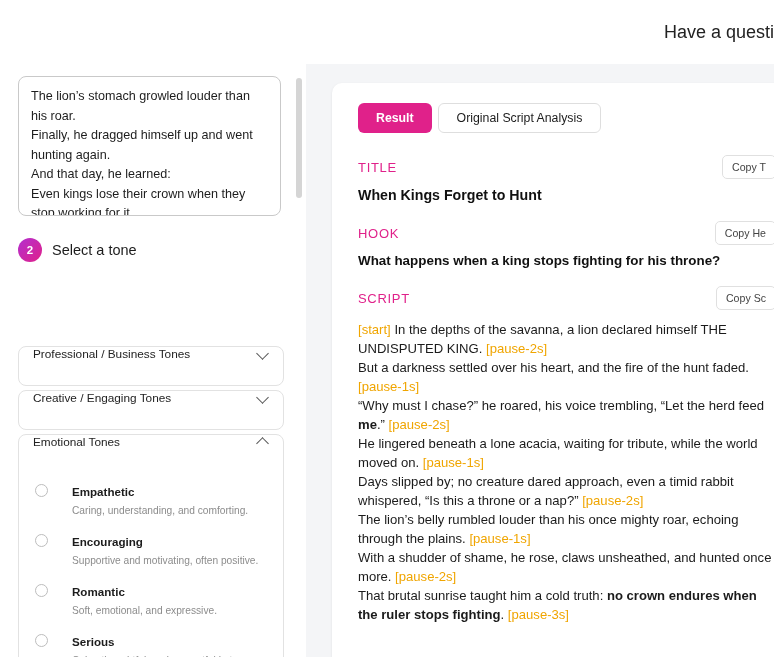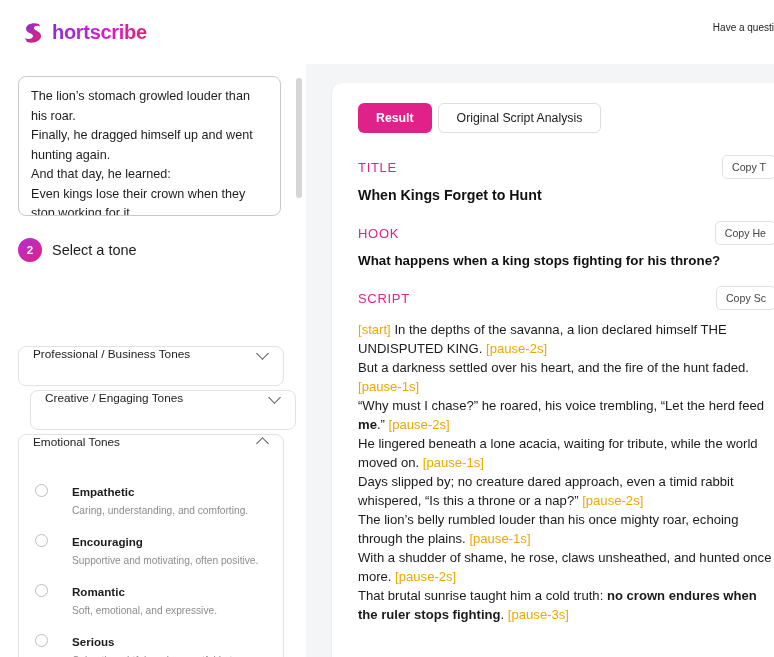--- a/index.html
+++ b/index.html
@@ -24,21 +24,21 @@
   }
   .logo-mark svg { display: block; }
   .logo-text {
     font-size: 20px; font-weight: bold;
     background: linear-gradient(90deg,#8b2fd6 0%, #d81bd0 55%, #e6226f 100%);
     -webkit-background-clip: text; background-clip: text; color: transparent;
     letter-spacing: -0.3px;
   }
   .header-right {
     position: absolute; right: 0px; top: 22px;
-    font-size: 10px; color: #222; white-space: nowrap;
+    font-size: 18px; color: #222; white-space: nowrap;
   }
 
   
   .left-panel {
     position: absolute; top: 64px; left: 0; width: 306px; height: 593px;
     background: #ffffff; padding: 0;
     overflow: hidden;
   }
   .script-box {
     position: absolute; left: 18px; top: 12px; width: 263px; height: 140px;
@@ -67,21 +67,21 @@
 
   .accordion {
     position: absolute; left: 18px; width: 266px;
     border: 1px solid #e2e2e2; border-radius: 8px; background: #fff;
   }
   .acc-head {
     height: 38px; display: flex; align-items: flex-start; justify-content: space-between;
     padding: 0 14px; font-size: 11.8px; color: #222;
   }
   .acc-1 { top: 282px; }
-  .acc-2 { top: 326px; margin-left: 12px; }
+  .acc-2 { top: 326px; }
   .acc-3 { top: 370px; height: 238px; }
   .chev {
     width: 12px; height: 12px; position: relative; flex: 0 0 12px;
   }
   .chev::before {
     content: ""; position: absolute; left: 1px; top: 2px;
     width: 8px; height: 8px;
     border-right: 1.6px solid #555; border-bottom: 1.6px solid #555;
     transform: rotate(45deg);
   }
@@ -139,34 +139,20 @@
   .bold { font-weight: bold; }
   .mt22 { margin-top: 22px; }
   .mt18 { margin-top: 18px; }
 </style>
 </head>
 <body>
 
 <div id="app">
 
   <div class="header">
-    <div class="logo-wrap">
-      <span class="logo-mark">
-        <svg width="26" height="26" viewBox="0 0 26 26">
-          <defs>
-            <linearGradient id="g1" x1="0" y1="0" x2="1" y2="1">
-              <stop offset="0%" stop-color="#8b2fd6"></stop>
-              <stop offset="100%" stop-color="#e6226f"></stop>
-            </linearGradient>
-          </defs>
-          <path d="M19 5 C13 3 6 5 6 10 C6 14 13 14 13 17 C13 20 8 21 5 19 L7 23 C14 25 21 22 21 17 C21 12 14 12 14 9 C14 6.5 18 6 20 7.5 Z" fill="url(#g1)"></path>
-        </svg>
-      </span>
-      <span class="logo-text">hortscribe</span>
-    </div>
     <div class="header-right">Have a questi</div>
   </div>
 
   <div class="left-panel">
 
     <div class="script-box">
       <div>The lion’s stomach growled louder than his roar.</div>
       <div>Finally, he dragged himself up and went hunting again.</div>
       <div>And that day, he learned:</div>
       <div>Even kings lose their crown when they stop working for it.</div>

